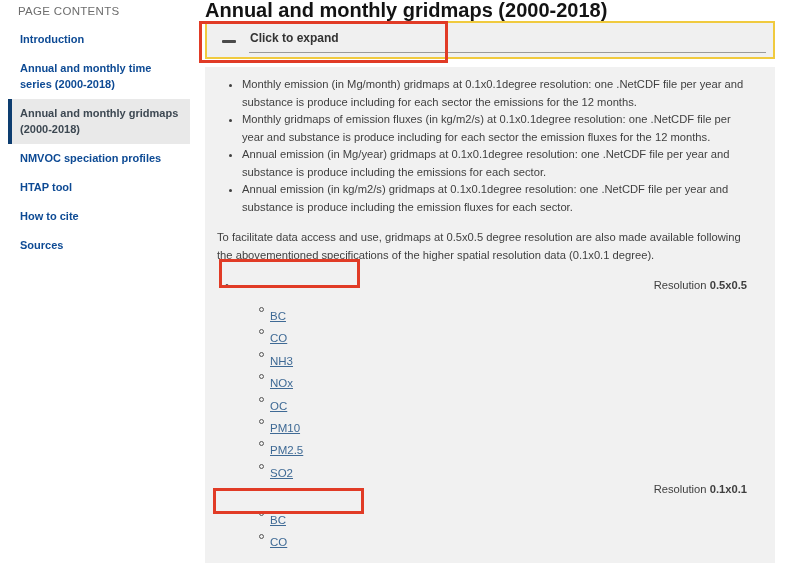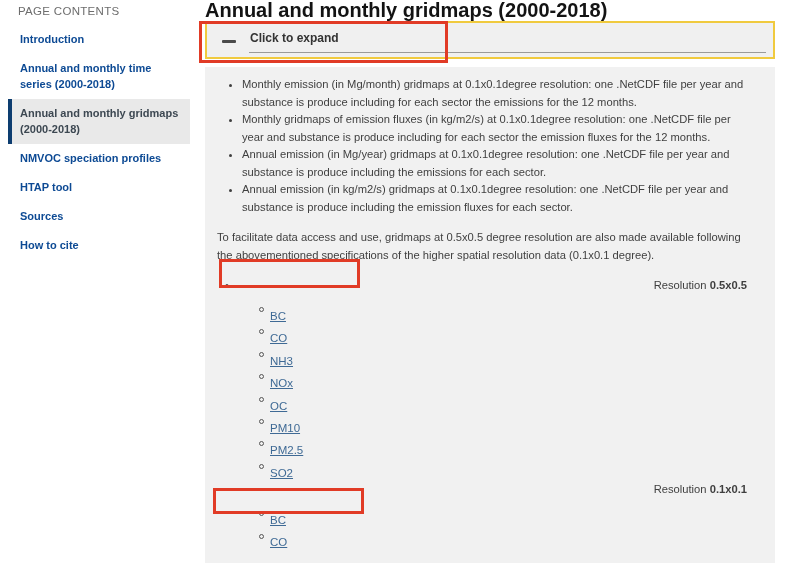--- a/index.html
+++ b/index.html
@@ -88,22 +88,22 @@
 <body>
 
 <aside class="sidebar">
   <div class="sidebar-heading">PAGE CONTENTS</div>
   <nav class="nav">
     <a class="nav-item">Introduction</a>
     <a class="nav-item">Annual and monthly time series (2000-2018)</a>
     <a class="nav-item active">Annual and monthly gridmaps (2000-2018)</a>
     <a class="nav-item">NMVOC speciation profiles</a>
     <a class="nav-item">HTAP tool</a>
+    <a class="nav-item">How to cite</a>
     <a class="nav-item">Sources</a>
-    <a class="nav-item">How to cite</a>
   </nav>
 </aside>
 
 <h1 class="page-title">Annual and monthly gridmaps (2000-2018)</h1>
 
 <div class="expand-box">
   <span class="minus-icon"></span>
   <span class="expand-label">Click to expand</span>
   <span class="expand-rule"></span>
 </div>

